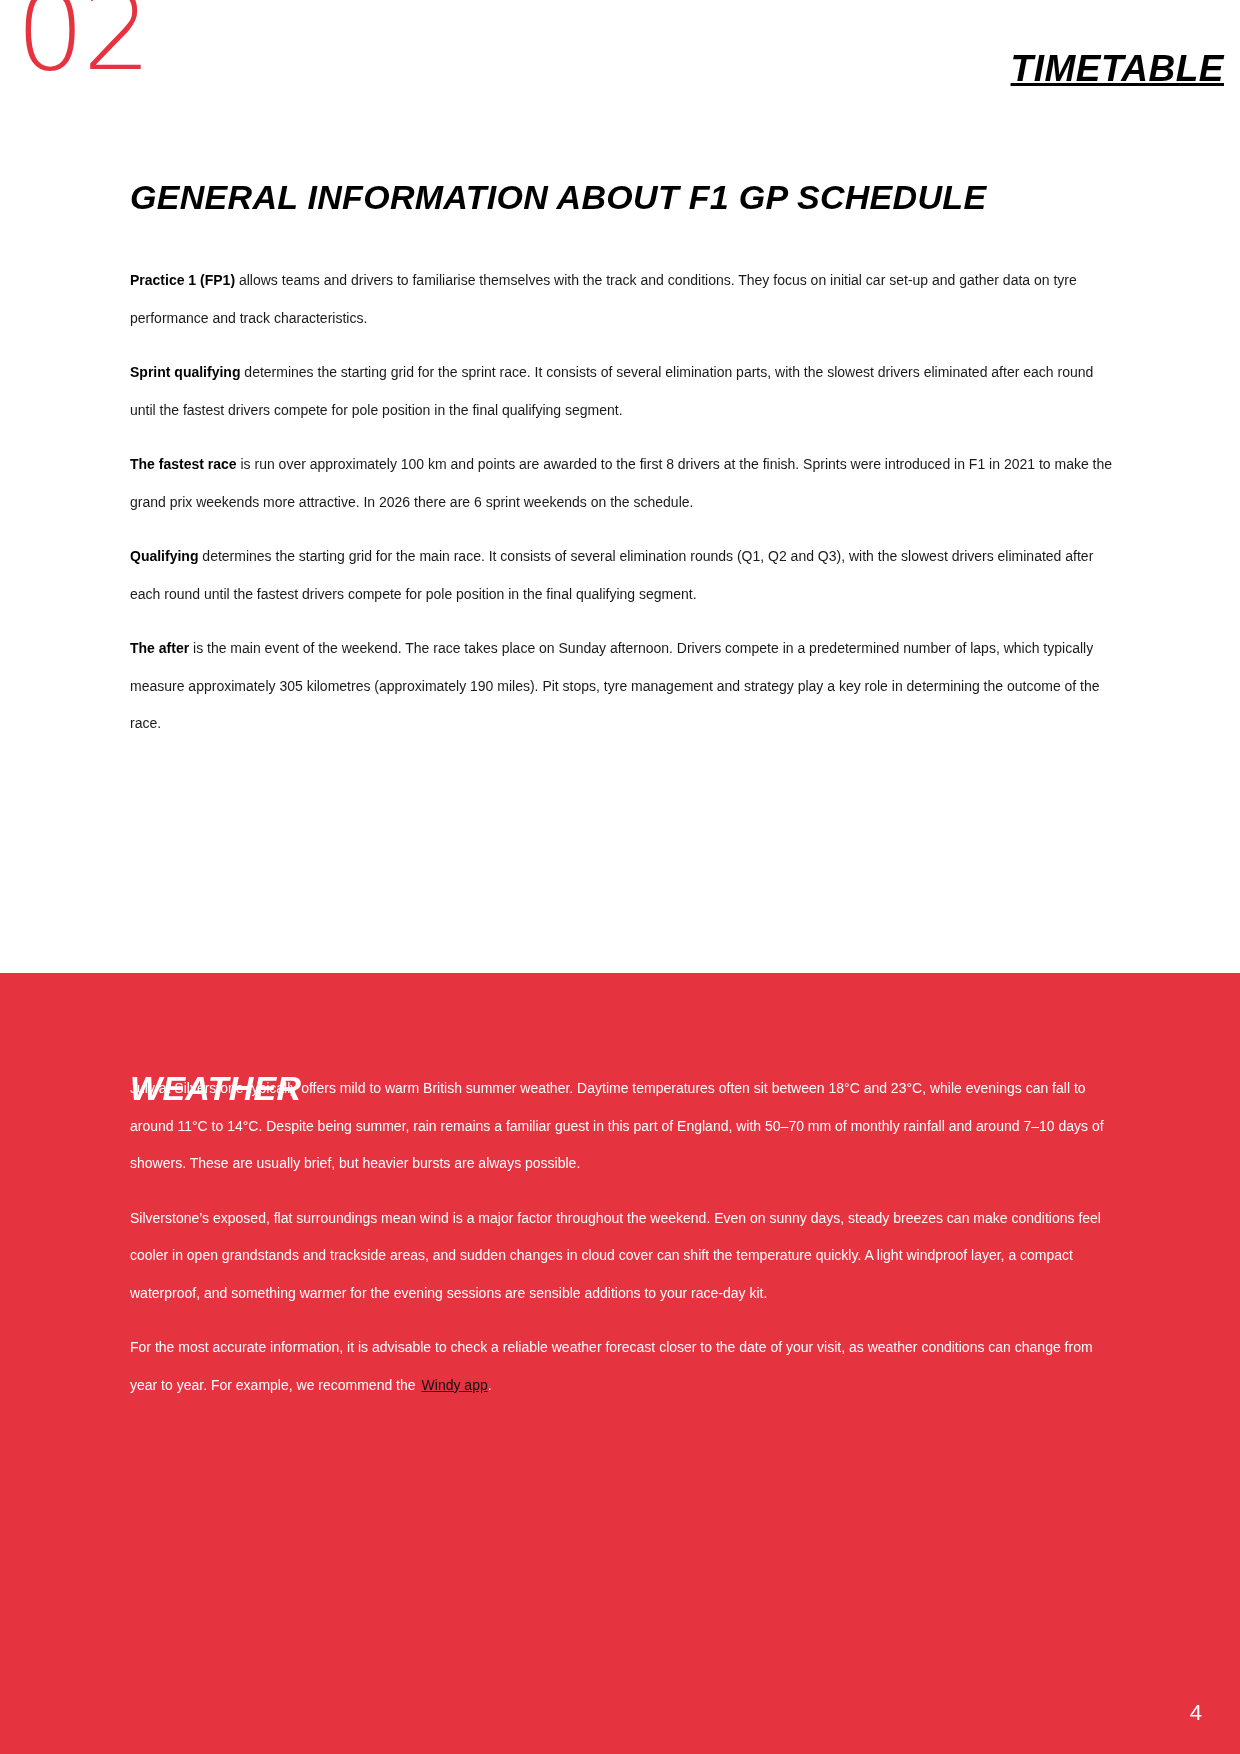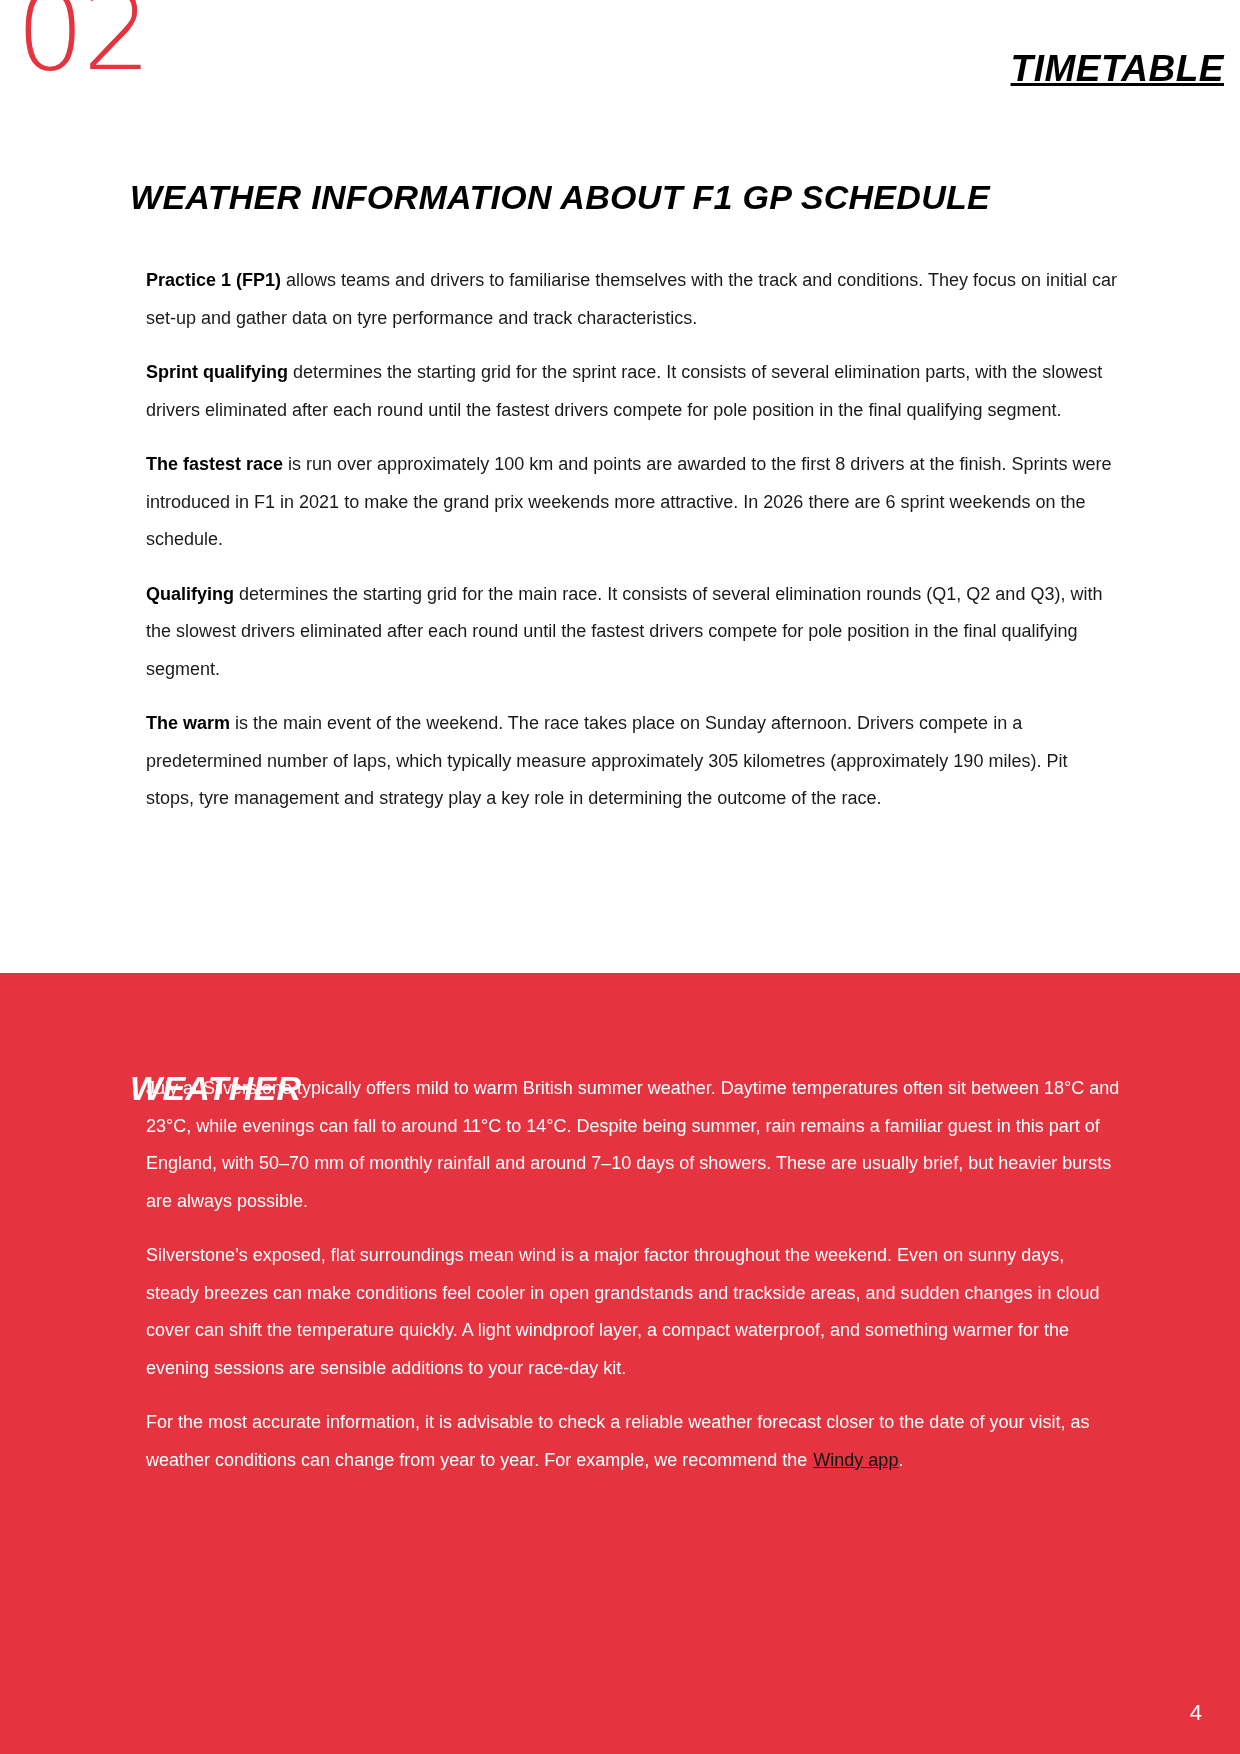--- a/index.html
+++ b/index.html
@@ -6,43 +6,43 @@
   body { width:1240px; height:1754px; position:relative; background:#ffffff; overflow:hidden;
          font-family:"Liberation Sans", sans-serif; color:#111; }
   .section-num { position:absolute; left:16px; top:-22px; font-size:108px; line-height:1; color:#e63340;
                  font-family:"DejaVu Sans", sans-serif; font-weight:300; letter-spacing:-2px; }
   .section-title { position:absolute; right:16px; top:48px; font-size:37px; font-weight:bold; font-style:italic;
                    color:#000; letter-spacing:0.5px;text-decoration:underline; }
   .content { position:absolute; left:130px; width:990px; }
   h1 { margin:0; font-size:34px; font-weight:bold; font-style:italic; letter-spacing:0.3px; color:#000; }
   .general h1 { position:absolute; top:178px; left:0; }
   .paras { position:absolute; top:262px; left:0; width:990px; }
-  p { margin:0 0 17px 16px; font-size:18px; line-height:37.5px; color:#1a1a1a; font-weight:300; }
+  p { margin:0 0 17px 0; font-size:14px; line-height:37.5px; color:#1a1a1a; font-weight:300; }
   p b { font-weight:bold; color:#000; }
   .weather-band { position:absolute; left:0; top:973px; width:1240px; height:781px; background:#e63340; }
   .weather h1 { color:#fff; position:absolute; top:1069px; }
   .weather .paras { top:1070px; }
   .weather p { color:#fff; }
   .weather a { color:#111; text-decoration:underline; margin-left:6px; }
   .page-num { position:absolute; right:38px; top:1700px; font-size:22px; color:#fff; }
 </style>
 </head>
 <body>
 
 <div class="section-num">02</div>
 <div class="section-title">TIMETABLE</div>
 
 <div class="content general">
-  <h1>WEATHER INFORMATION ABOUT F1 GP SCHEDULE</h1>
+  <h1>GENERAL INFORMATION ABOUT F1 GP SCHEDULE</h1>
   <div class="paras" style="top:262px;">
     <p><b>Practice 1 (FP1)</b><span> allows teams and drivers to familiarise themselves with the track and conditions. They focus on initial car set-up and gather data on tyre performance and track characteristics.</span></p>
     <p><b>Sprint qualifying</b><span> determines the starting grid for the sprint race. It consists of several elimination parts, with the slowest drivers eliminated after each round until the fastest drivers compete for pole position in the final qualifying segment.</span></p>
     <p><b>The fastest race</b><span> is run over approximately 100 km and points are awarded to the first 8 drivers at the finish. Sprints were introduced in F1 in 2021 to make the grand prix weekends more attractive. In 2026 there are 6 sprint weekends on the schedule.</span></p>
     <p><b>Qualifying</b><span> determines the starting grid for the main race. It consists of several elimination rounds (Q1, Q2 and Q3), with the slowest drivers eliminated after each round until the fastest drivers compete for pole position in the final qualifying segment.</span></p>
-    <p><b>The warm</b><span> is the main event of the weekend. The race takes place on Sunday afternoon. Drivers compete in a predetermined number of laps, which typically measure approximately 305 kilometres (approximately 190 miles). Pit stops, tyre management and strategy play a key role in determining the outcome of the race.</span></p>
+    <p><b>The after</b><span> is the main event of the weekend. The race takes place on Sunday afternoon. Drivers compete in a predetermined number of laps, which typically measure approximately 305 kilometres (approximately 190 miles). Pit stops, tyre management and strategy play a key role in determining the outcome of the race.</span></p>
   </div>
 </div>
 
 <div class="weather-band"></div>
 
 <div class="content weather">
   <h1>WEATHER</h1>
   <div class="paras">
     <p>July at Silverstone typically offers mild to warm British summer weather. Daytime temperatures often sit between 18°C and 23°C, while evenings can fall to around 11°C to 14°C. Despite being summer, rain remains a familiar guest in this part of England, with 50–70 mm of monthly rainfall and around 7–10 days of showers. These are usually brief, but heavier bursts are always possible.</p>
     <p>Silverstone’s exposed, flat surroundings mean wind is a major factor throughout the weekend. Even on sunny days, steady breezes can make conditions feel cooler in open grandstands and trackside areas, and sudden changes in cloud cover can shift the temperature quickly. A light windproof layer, a compact waterproof, and something warmer for the evening sessions are sensible additions to your race-day kit.</p>

